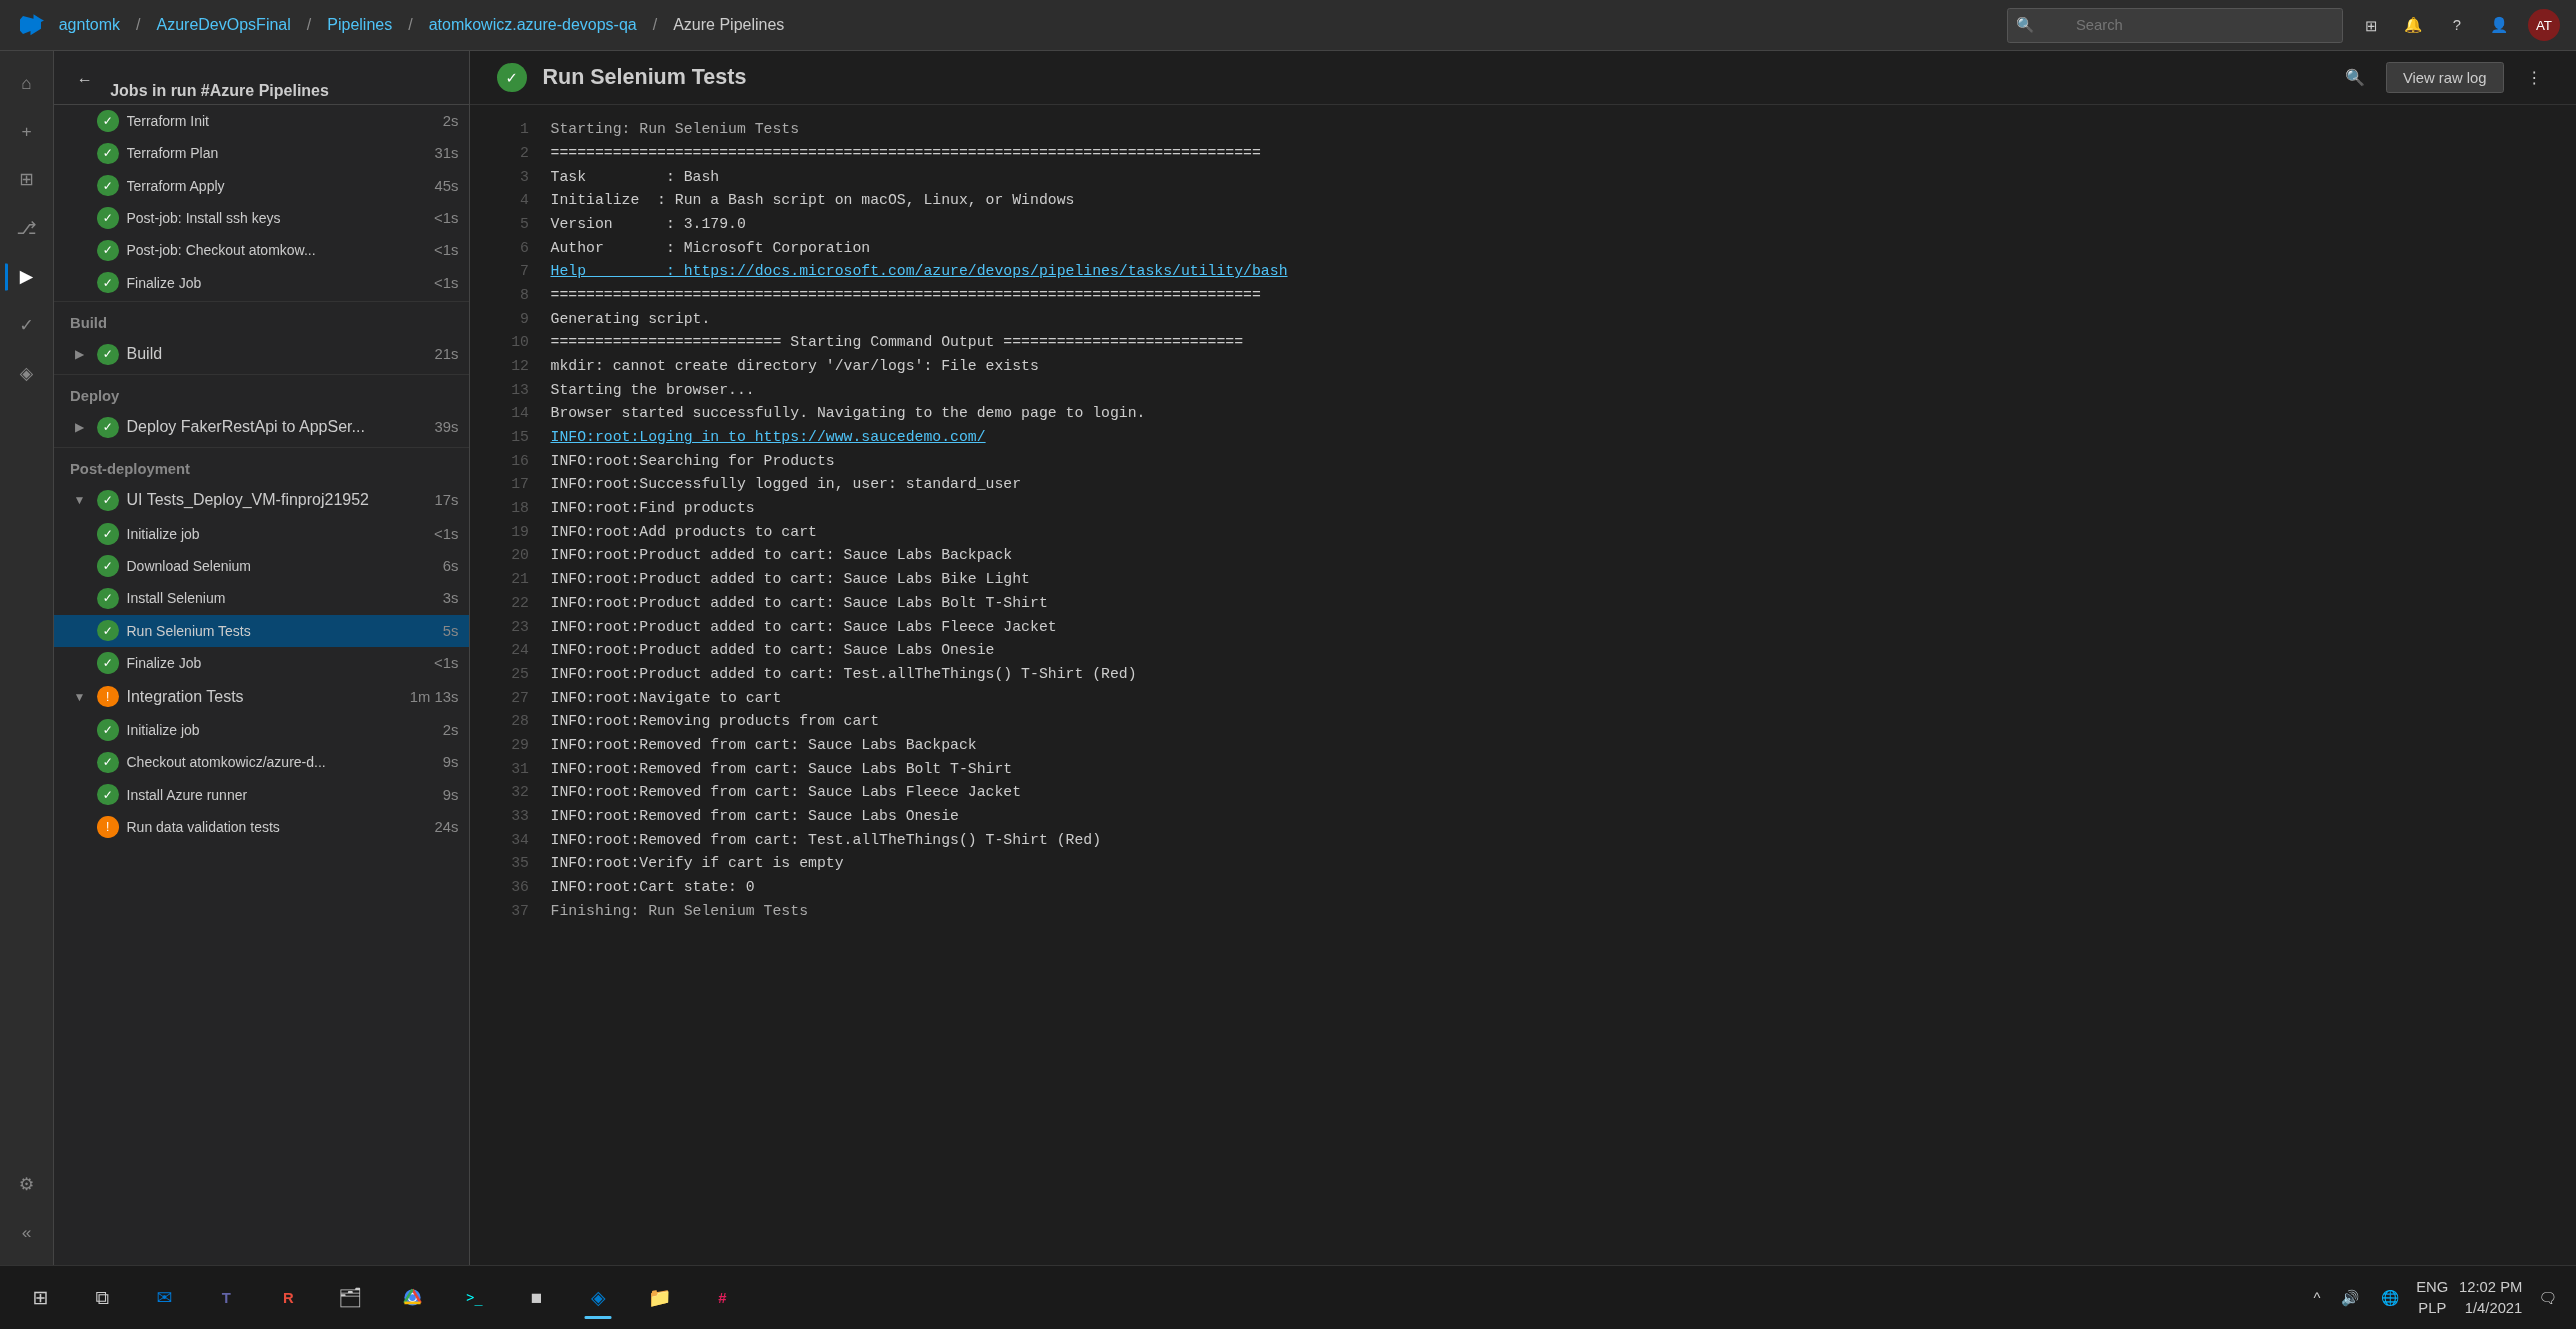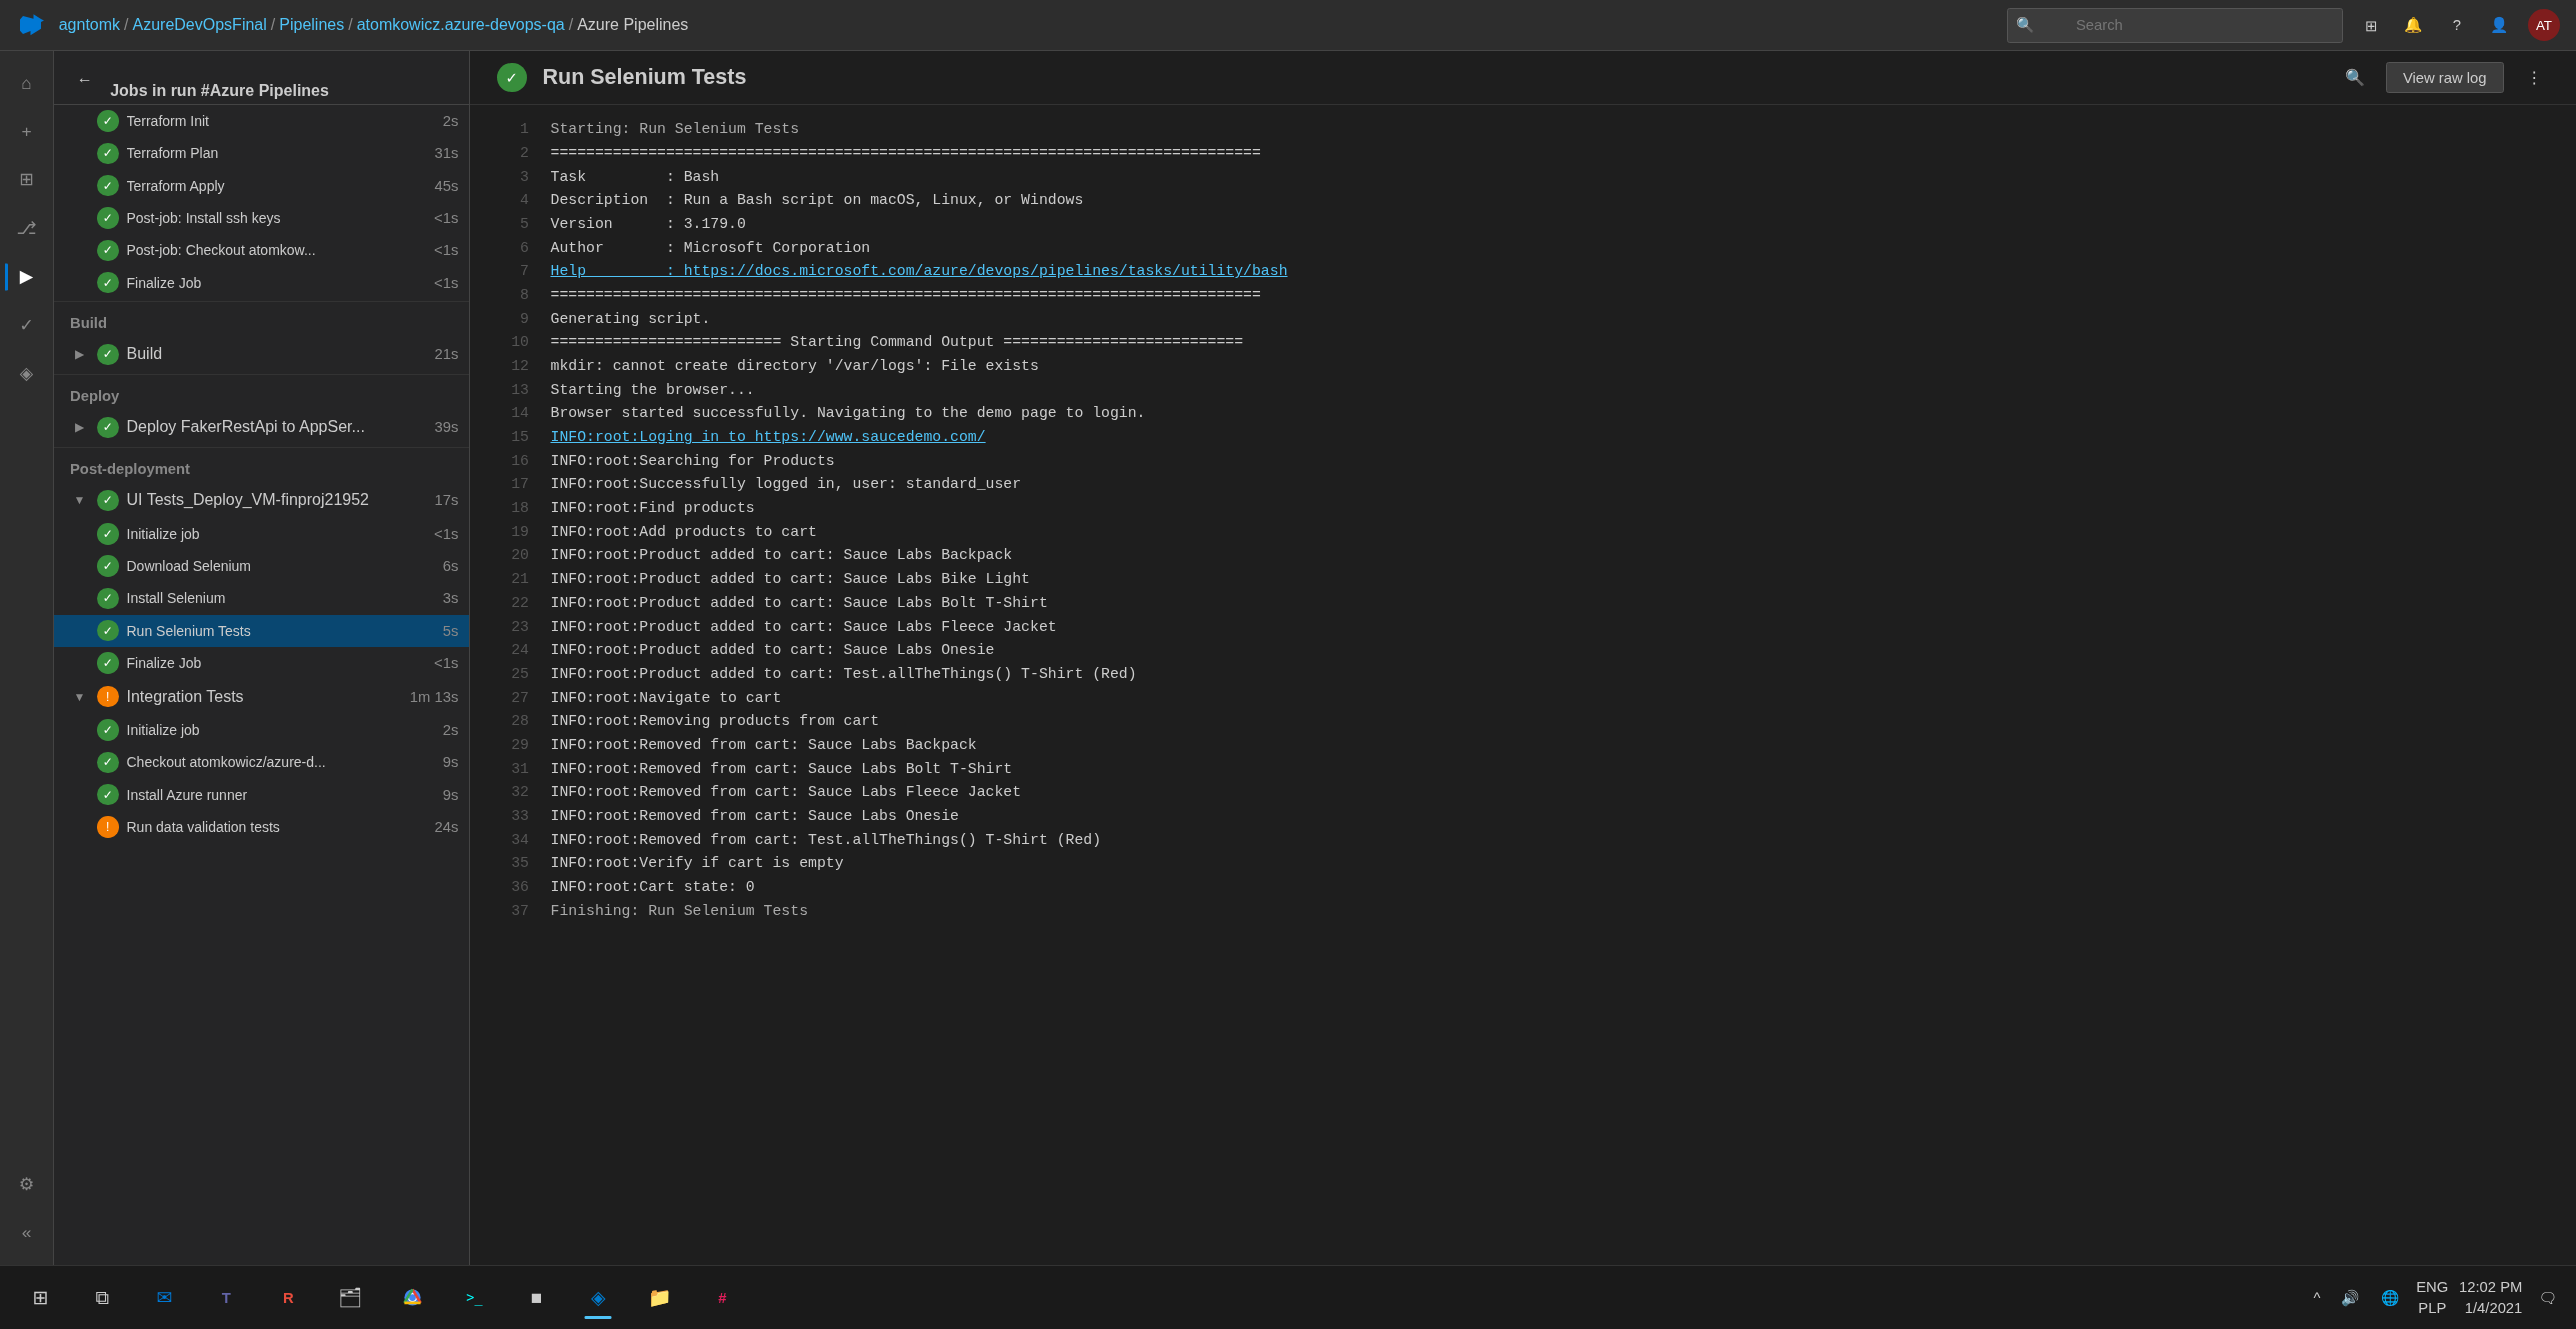--- a/index.html
+++ b/index.html
@@ -30,21 +30,21 @@
       align-items: center;
       justify-content: center;
     }
     .topbar-logo svg {
       width: 24px;
       height: 24px;
     }
     .breadcrumb {
       display: flex;
       align-items: center;
-      gap: 4px;
+      gap: 16px;
       color: #cccccc;
       font-size: 16px;
     }
     .breadcrumb-sep {
       color: #888;
     }
     .breadcrumb-link {
       color: #4fc3f7;
       cursor: pointer;
     }
@@ -609,21 +609,21 @@
       <span class="run-title">Run Selenium Tests</span>
       <div class="search-icon-btn">🔍</div>
       <button class="view-raw-btn">View raw log</button>
       <div class="more-btn">⋮</div>
     </div>
     <div class="log-content">
 
     <div class="log-line"><span class="line-num">1</span><span class="line-text starting">Starting: Run Selenium Tests</span></div>
         <div class="log-line"><span class="line-num">2</span><span class="line-text">================================================================================</span></div>
         <div class="log-line"><span class="line-num">3</span><span class="line-text">Task         : Bash</span></div>
-        <div class="log-line"><span class="line-num">4</span><span class="line-text">Description  : Run a Bash script on macOS, Linux, or Windows</span></div>
+        <div class="log-line"><span class="line-num">4</span><span class="line-text">Initialize  : Run a Bash script on macOS, Linux, or Windows</span></div>
         <div class="log-line"><span class="line-num">5</span><span class="line-text">Version      : 3.179.0</span></div>
         <div class="log-line"><span class="line-num">6</span><span class="line-text">Author       : Microsoft Corporation</span></div>
         <div class="log-line"><span class="line-num">7</span><span class="line-text url">Help         : https://docs.microsoft.com/azure/devops/pipelines/tasks/utility/bash</span></div>
         <div class="log-line"><span class="line-num">8</span><span class="line-text">================================================================================</span></div>
         <div class="log-line"><span class="line-num">9</span><span class="line-text">Generating script.</span></div>
         <div class="log-line"><span class="line-num">10</span><span class="line-text">========================== Starting Command Output ===========================</span></div>
         <div class="log-line"><span class="line-num">12</span><span class="line-text">mkdir: cannot create directory '/var/logs': File exists</span></div>
         <div class="log-line"><span class="line-num">13</span><span class="line-text">Starting the browser...</span></div>
         <div class="log-line"><span class="line-num">14</span><span class="line-text">Browser started successfully. Navigating to the demo page to login.</span></div>
         <div class="log-line"><span class="line-num">15</span><span class="line-text url">INFO:root:Loging in to https://www.saucedemo.com/</span></div>

